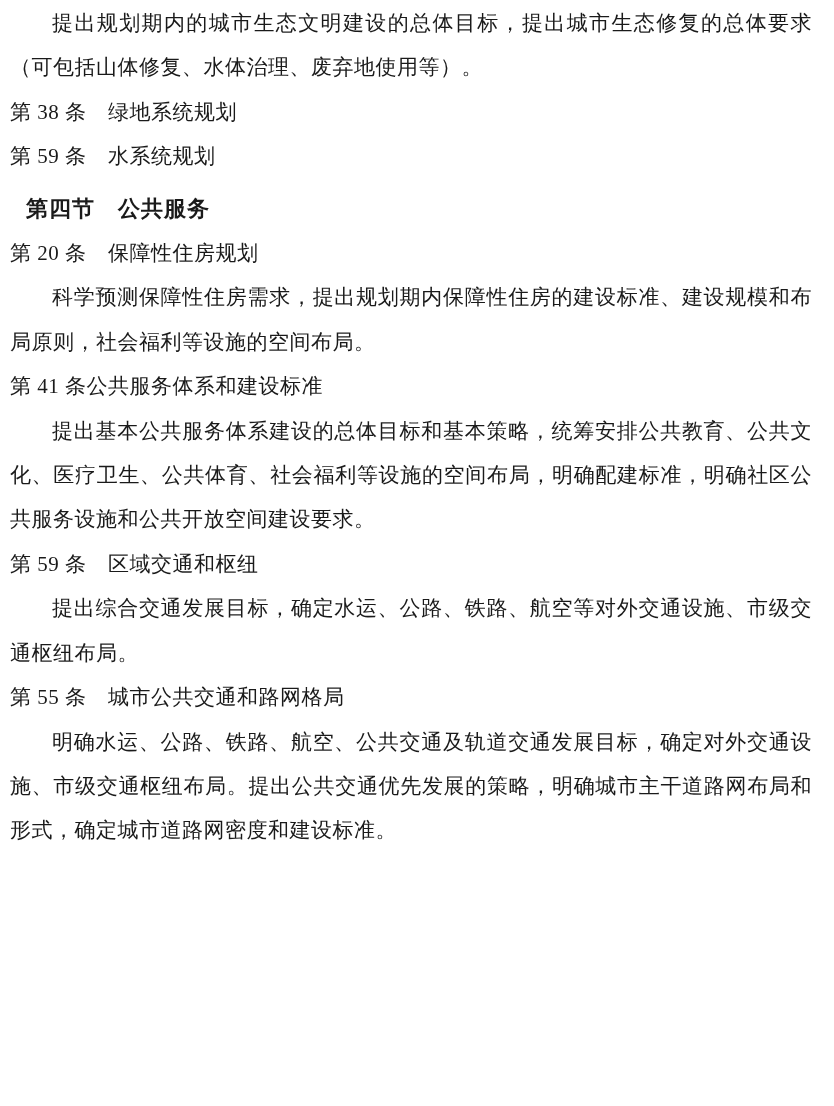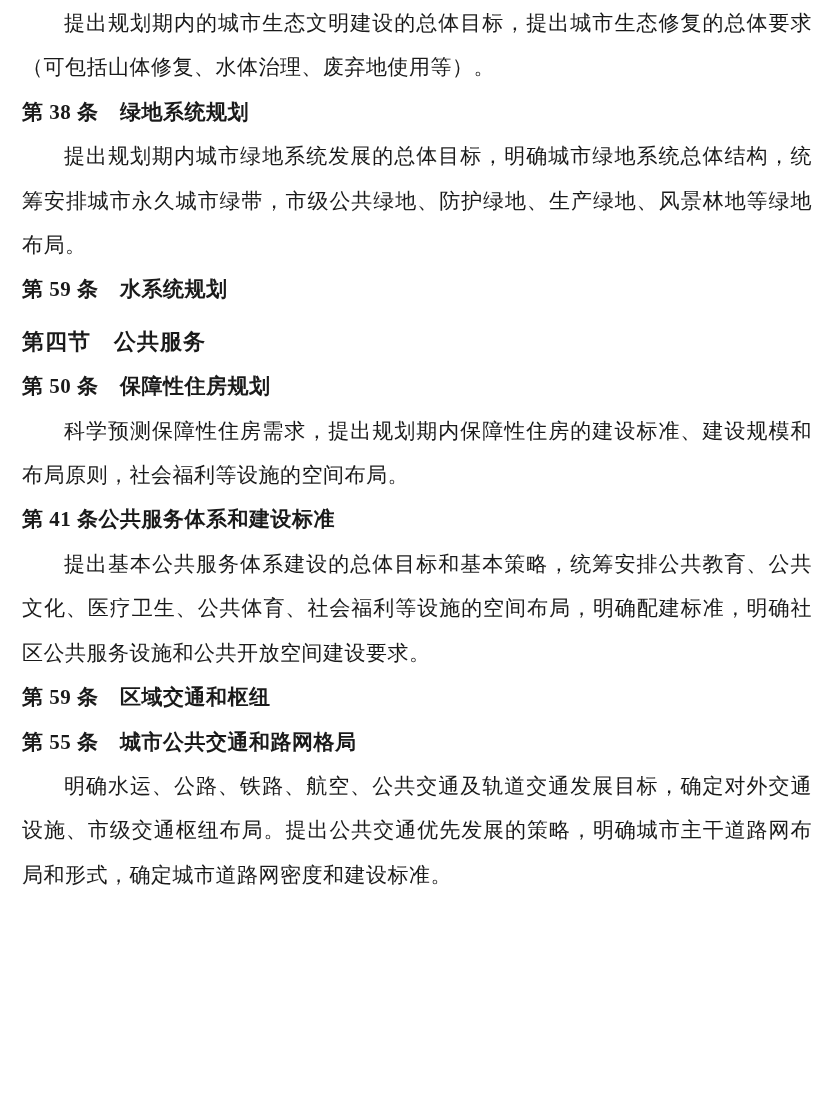--- a/index.html
+++ b/index.html
@@ -5,60 +5,59 @@
   html, body {
     margin: 0;
     padding: 0;
     background: #ffffff;
   }
   .page {
     position: relative;
     width: 834px;
     height: 1106px;
     box-sizing: border-box;
-    padding: 1px 22px 0 22px;
+    padding: 1px 22px 0 10px;
     background: #ffffff;
     overflow: hidden;
     font-family: "Liberation Serif", "DejaVu Serif", serif;
     font-size: 21px;
     line-height: 44.4px;
     color: #1a1a1a;
   }
   .para {
     margin: 0;
     text-align: justify;
     text-indent: 2em;
     letter-spacing: 0.5px;
   }
   .article-heading {
     margin: 0;
     text-align: left;
     text-indent: 0;
     letter-spacing: 0.5px;
-    font-weight: bold;
   }
   .section-heading {
-    margin: 8px 0 0 0;
+    margin: 8px 0 0 16px;
     font-family: "Liberation Sans", "DejaVu Sans", sans-serif;
     font-weight: bold;
     font-size: 22px;
     letter-spacing: 1px;
     text-indent: 0;
   }
 </style>
 </head>
 <body>
 
 <div class="page">
   <p class="para">提出规划期内的城市生态文明建设的总体目标，提出城市生态修复的总体要求（可包括山体修复、水体治理、废弃地使用等）。</p>
   <p class="article-heading">第 38 条　绿地系统规划</p>
-  <p class="para">提出规划期内城市绿地系统发展的总体目标，明确城市绿地系统总体结构，统筹安排城市永久城市绿带，市级公共绿地、防护绿地、生产绿地、风景林地等绿地布局。</p>
   <p class="article-heading">第 59 条　水系统规划</p>
   <p class="section-heading">第四节　公共服务</p>
-  <p class="article-heading">第 50 条　保障性住房规划</p>
+  <p class="article-heading">第 20 条　保障性住房规划</p>
   <p class="para">科学预测保障性住房需求，提出规划期内保障性住房的建设标准、建设规模和布局原则，社会福利等设施的空间布局。</p>
   <p class="article-heading">第 41 条公共服务体系和建设标准</p>
   <p class="para">提出基本公共服务体系建设的总体目标和基本策略，统筹安排公共教育、公共文化、医疗卫生、公共体育、社会福利等设施的空间布局，明确配建标准，明确社区公共服务设施和公共开放空间建设要求。</p>
   <p class="article-heading">第 59 条　区域交通和枢纽</p>
+  <p class="para">提出综合交通发展目标，确定水运、公路、铁路、航空等对外交通设施、市级交通枢纽布局。</p>
   <p class="article-heading">第 55 条　城市公共交通和路网格局</p>
   <p class="para">明确水运、公路、铁路、航空、公共交通及轨道交通发展目标，确定对外交通设施、市级交通枢纽布局。提出公共交通优先发展的策略，明确城市主干道路网布局和形式，确定城市道路网密度和建设标准。</p>
 
 </div>
 
 </body></html>

